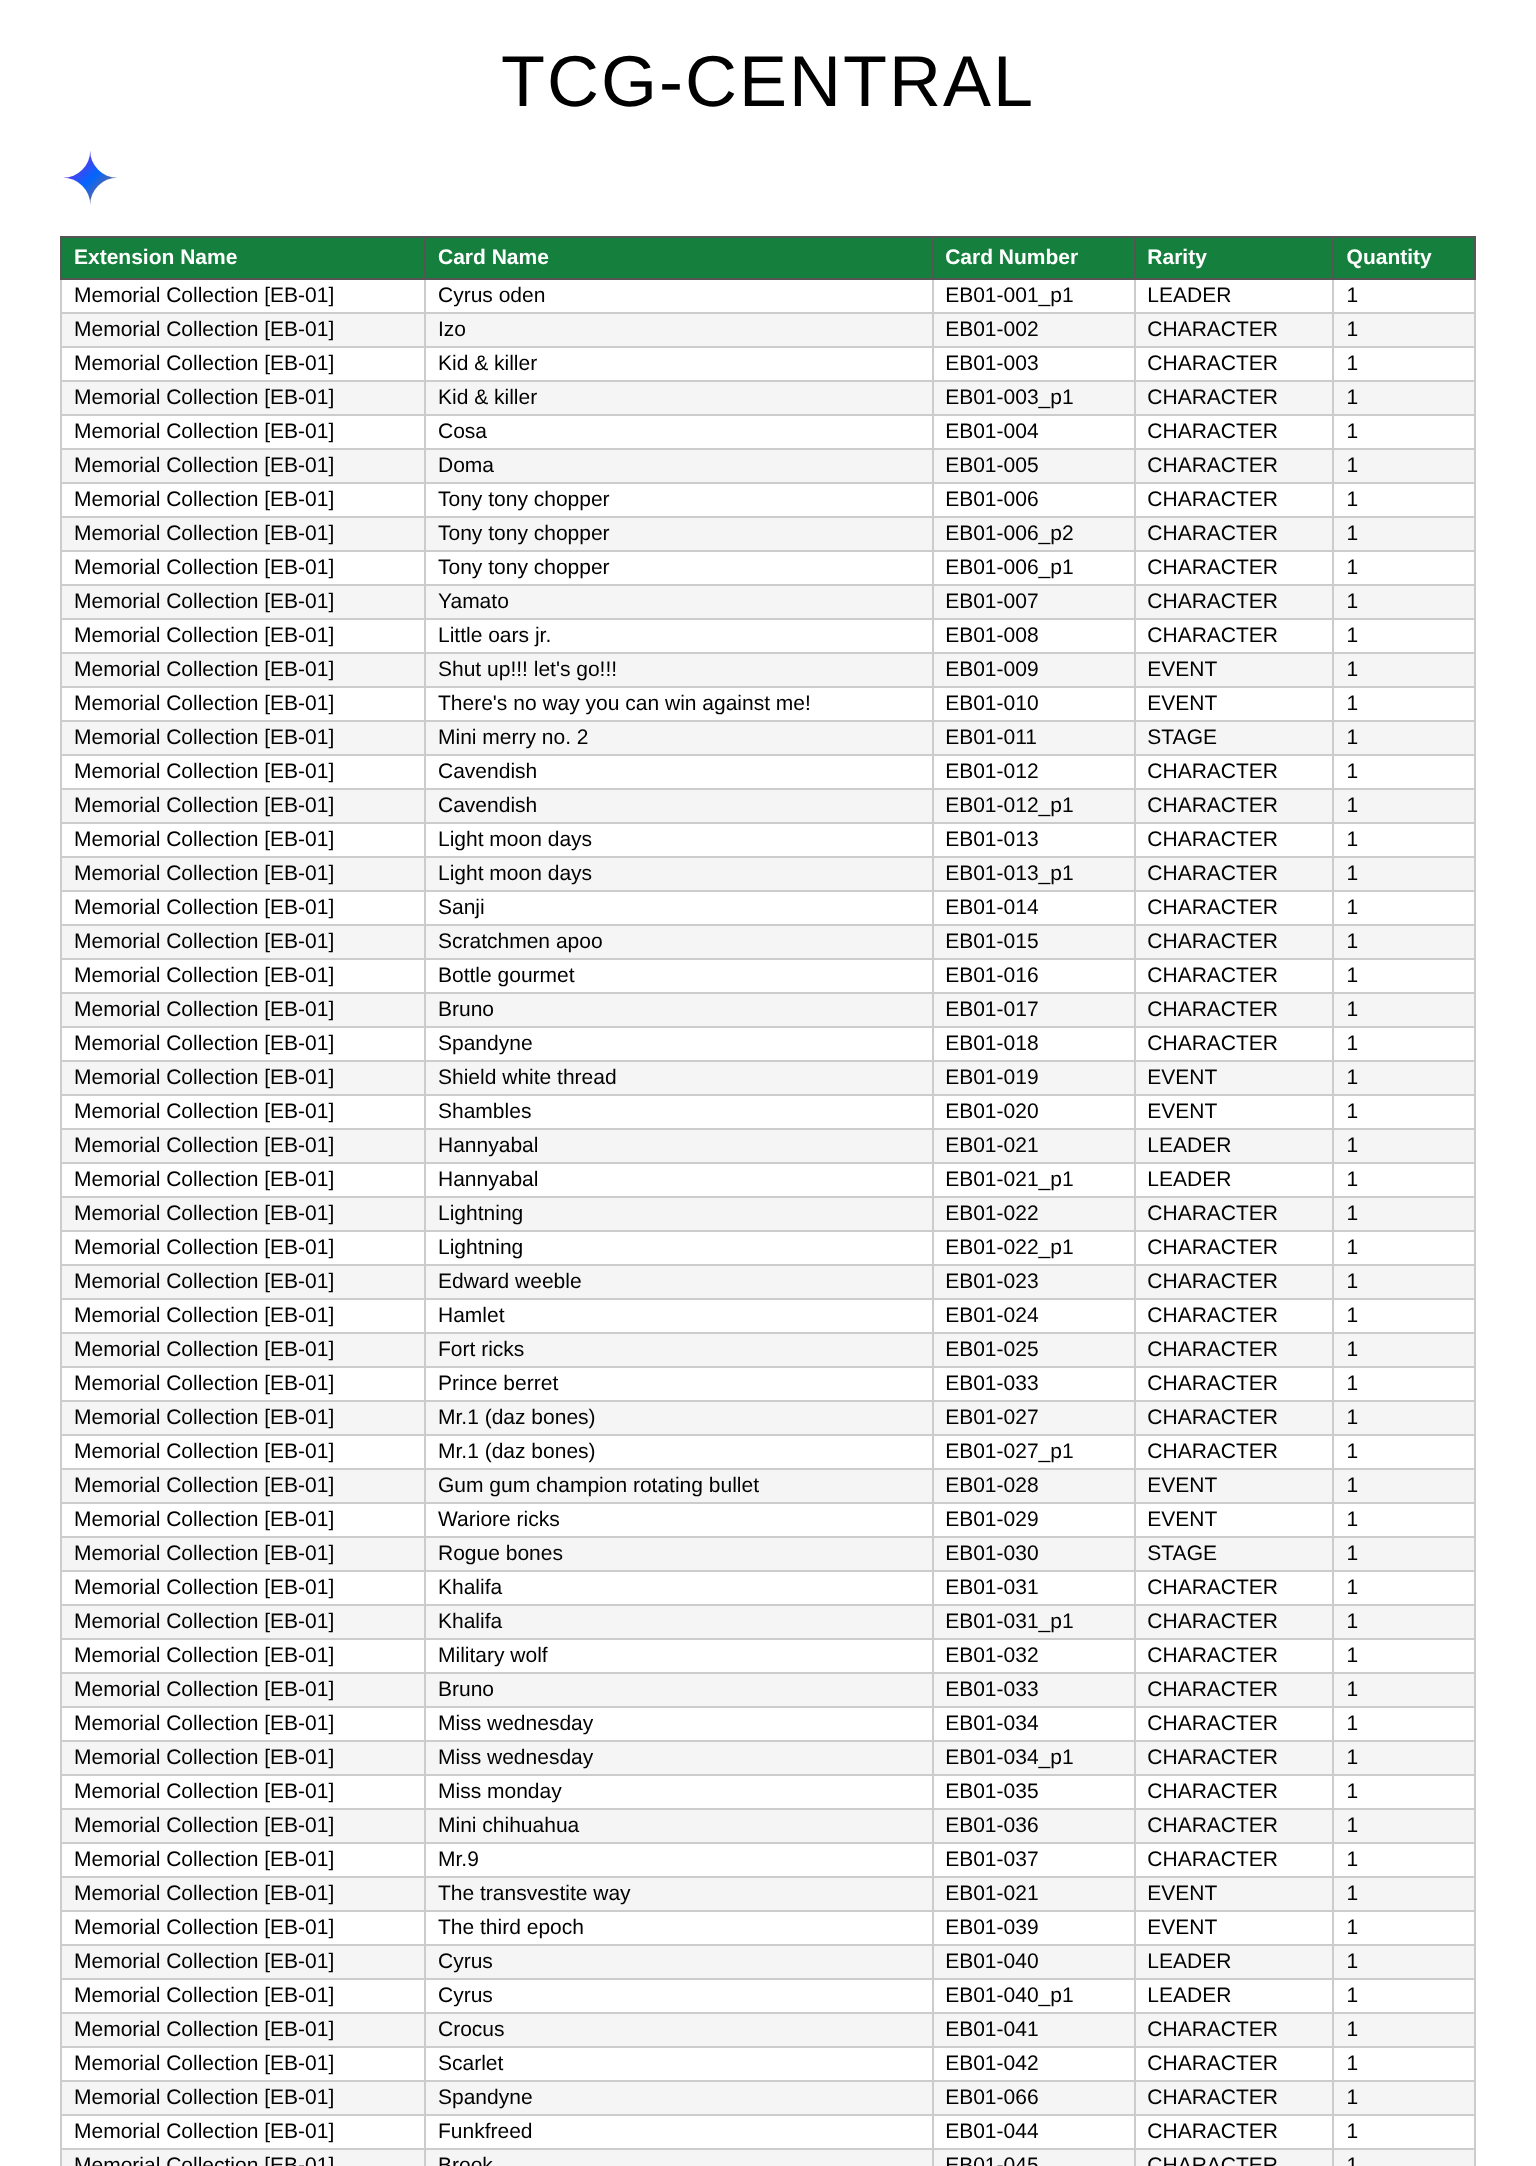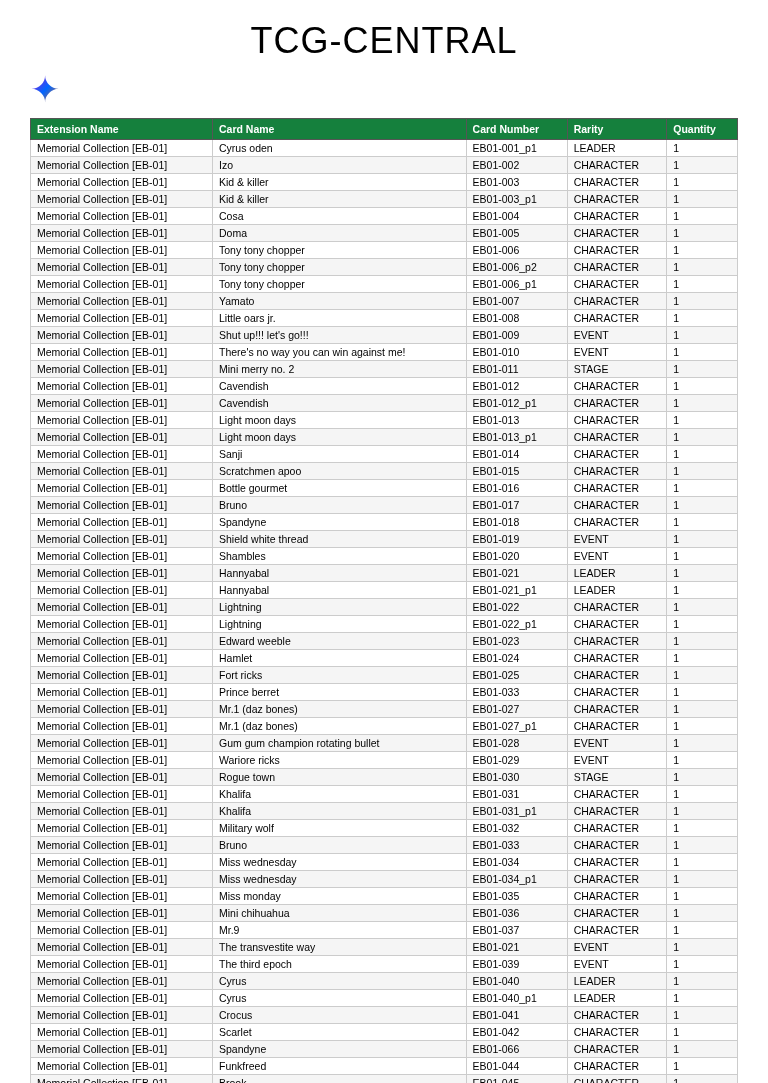--- a/index.html
+++ b/index.html
@@ -337,21 +337,21 @@
       </tr>
       <tr>
         <td>Memorial Collection [EB-01]</td>
         <td>Wariore ricks</td>
         <td>EB01-029</td>
         <td>EVENT</td>
         <td>1</td>
       </tr>
       <tr>
         <td>Memorial Collection [EB-01]</td>
-        <td>Rogue town</td>
+        <td>Rogue bones</td>
         <td>EB01-030</td>
         <td>STAGE</td>
         <td>1</td>
       </tr>
       <tr>
         <td>Memorial Collection [EB-01]</td>
         <td>Khalifa</td>
         <td>EB01-031</td>
         <td>CHARACTER</td>
         <td>1</td>

